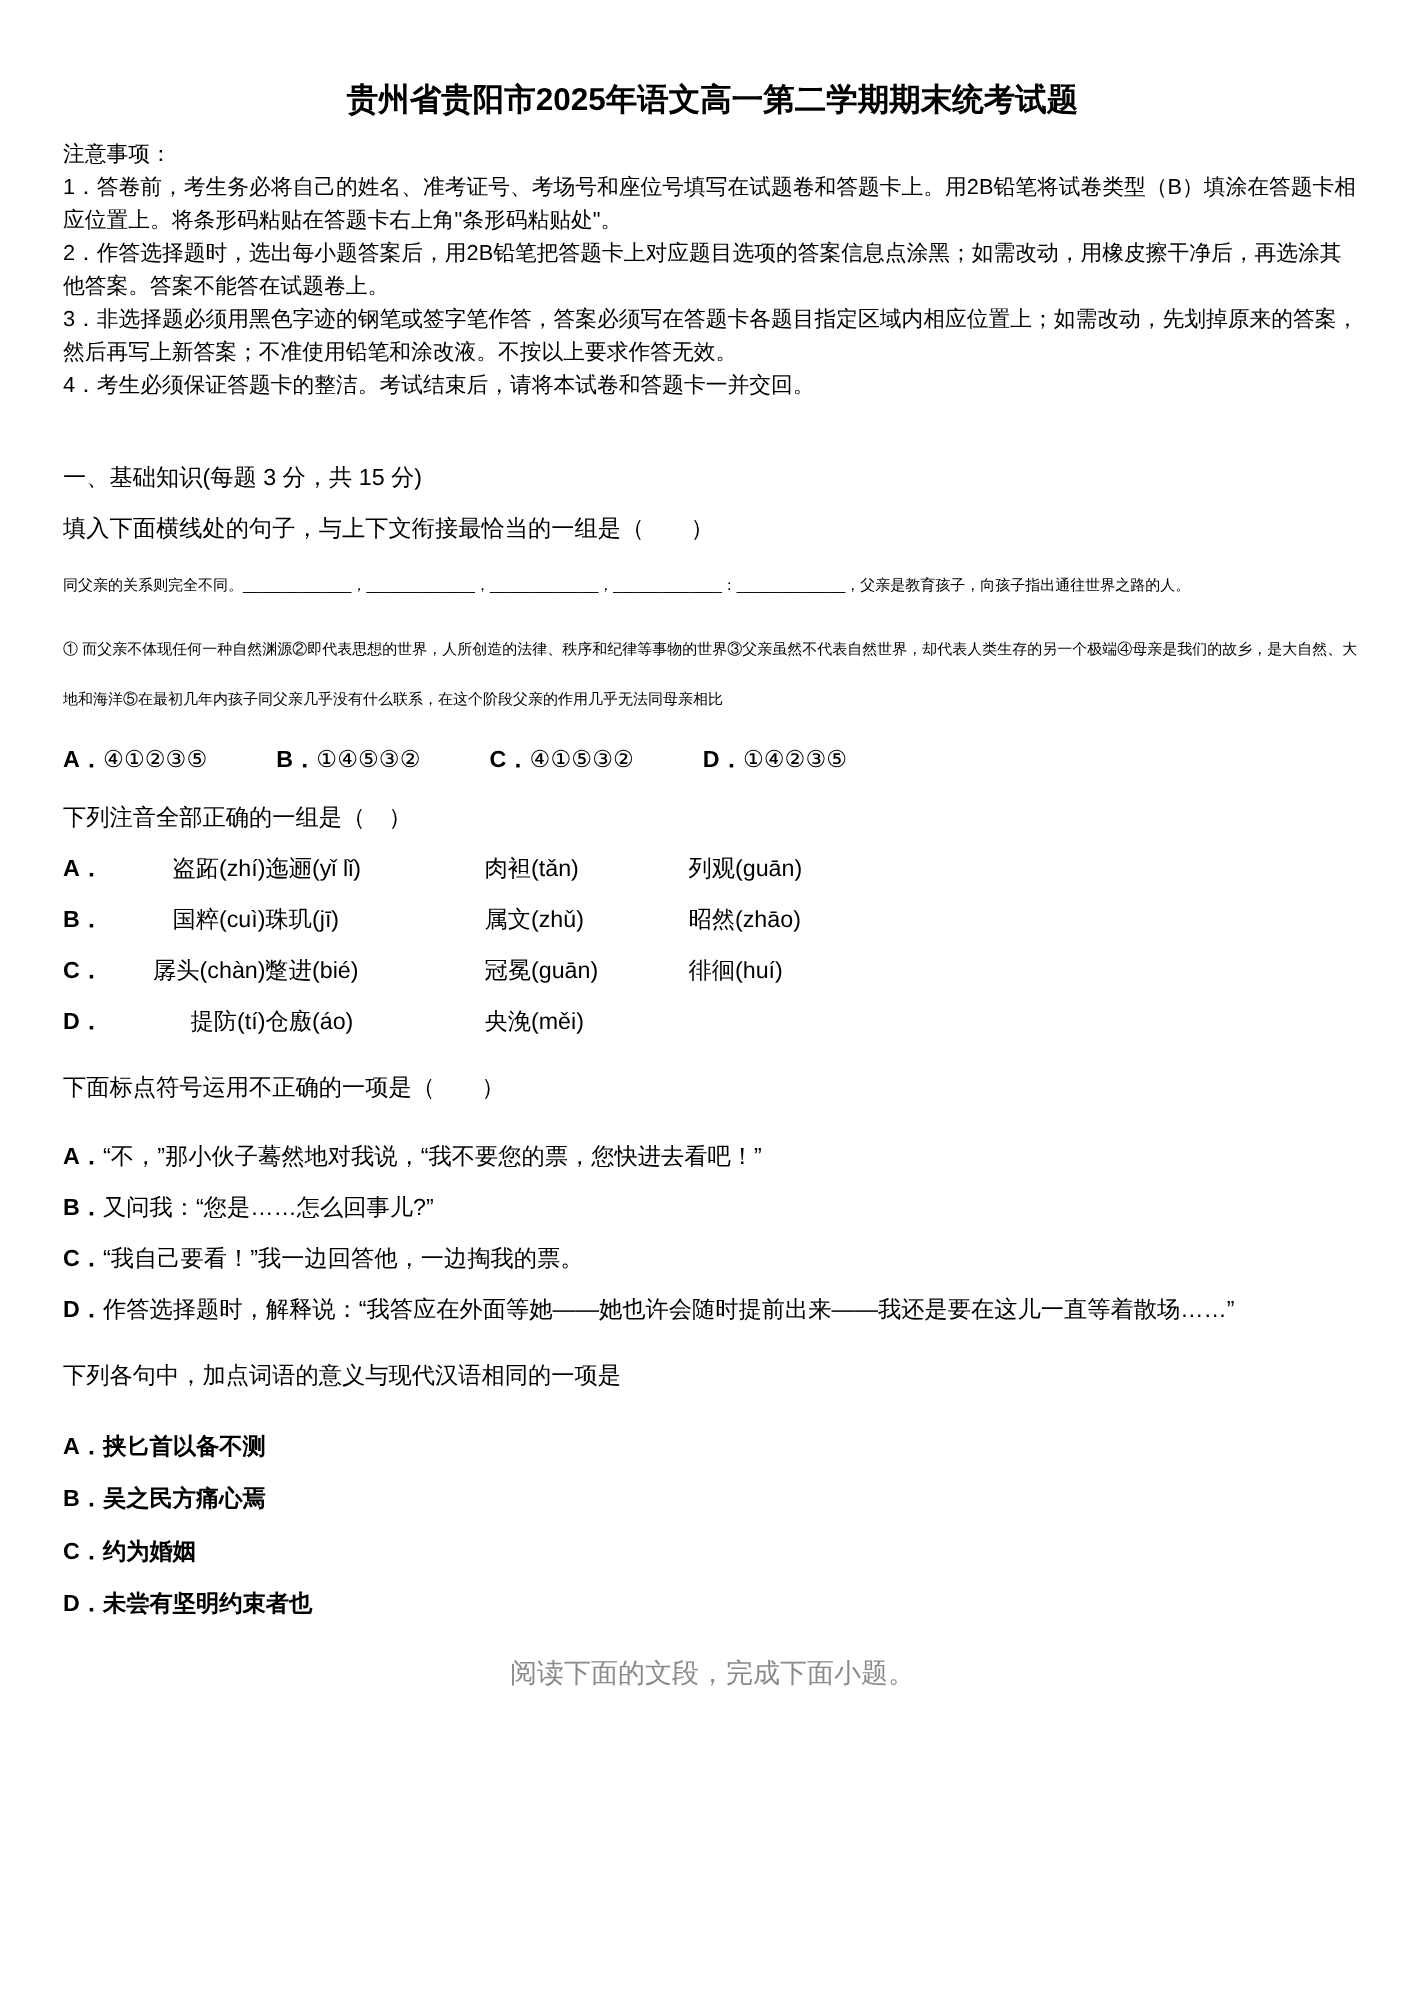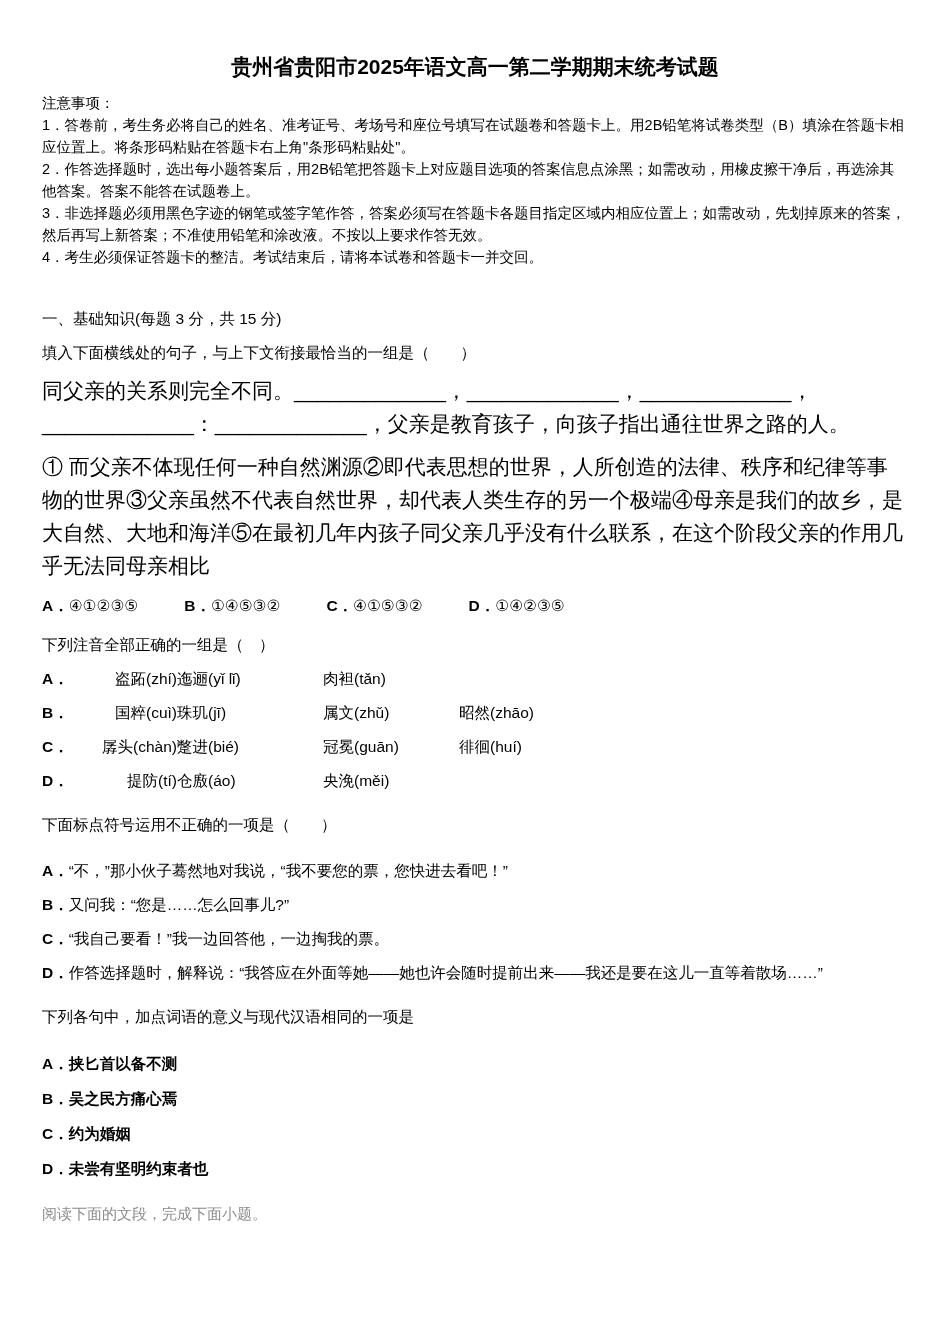--- a/index.html
+++ b/index.html
@@ -17,41 +17,41 @@
   }
 
   .notice-heading { font-size:14.5px; line-height:22px; }
   .notice-item { font-size:14.5px; line-height:22px; }
 
   .section-heading { margin-top:40px; font-size:15.5px; line-height:22px; }
 
   .q-stem { font-size:15.5px; line-height:22px; margin-top:12px; }
   .q-stem.spaced { margin-top:16px; }
 
-  .passage { font-size:21px; line-height:33px; margin-top:10px; }
+  .passage { font-size:10px; line-height:33px; margin-top:10px; }
 
   .options-row {
     display:flex; gap:46px; font-size:15.5px;
     line-height:24px; margin-top:12px;
   }
   .opt-label { font-weight:700; }
 
   .py-grid { margin-top:6px; font-size:15.5px; }
   .py-row { display:flex; line-height:34px; }
   .py-label { width:32px; font-weight:700; flex:0 0 auto; }
   .py-c1 { width:103px; flex:0 0 auto;text-align:right; }
   .py-c2 { width:146px; flex:0 0 auto; }
   .py-c3 { width:136px; flex:0 0 auto; }
   .py-c4 { flex:1; }
 
   .opt-line { font-size:15.5px; line-height:34px; }
   .opt-block { margin-top:18px; }
   .bold-opts .opt-line { font-weight:700; line-height:35px; }
 
-  .footer-muted { margin-top:16px; font-size:15px; line-height:24px; color:#8a8a8a; }
+  .footer-muted { margin-top:16px; font-size:18px; line-height:24px; color:#8a8a8a;text-align:center; }
 </style>
 </head>
 <body>
 
 <div class="page">
 
   <div class="title">贵州省贵阳市2025年语文高一第二学期期末统考试题</div>
 
   <div class="notice">
     <div class="notice-heading">注意事项：</div>
@@ -75,20 +75,21 @@
   </div>
 
   <div class="q-stem spaced">下列注音全部正确的一组是（　）</div>
 
   <div class="py-grid">
     <div class="py-row">
       <span class="py-label">A．</span>
       <span class="py-c1">盗跖(zhí)</span>
       <span class="py-c2">迤逦(yǐ lǐ)</span>
       <span class="py-c3">肉袒(tǎn)</span>
+      <span class="py-c4">列观(guān)</span>
     </div>
     <div class="py-row">
       <span class="py-label">B．</span>
       <span class="py-c1">国粹(cuì)</span>
       <span class="py-c2">珠玑(jī)</span>
       <span class="py-c3">属文(zhǔ)</span>
       <span class="py-c4">昭然(zhāo)</span>
     </div>
     <div class="py-row">
       <span class="py-label">C．</span>

